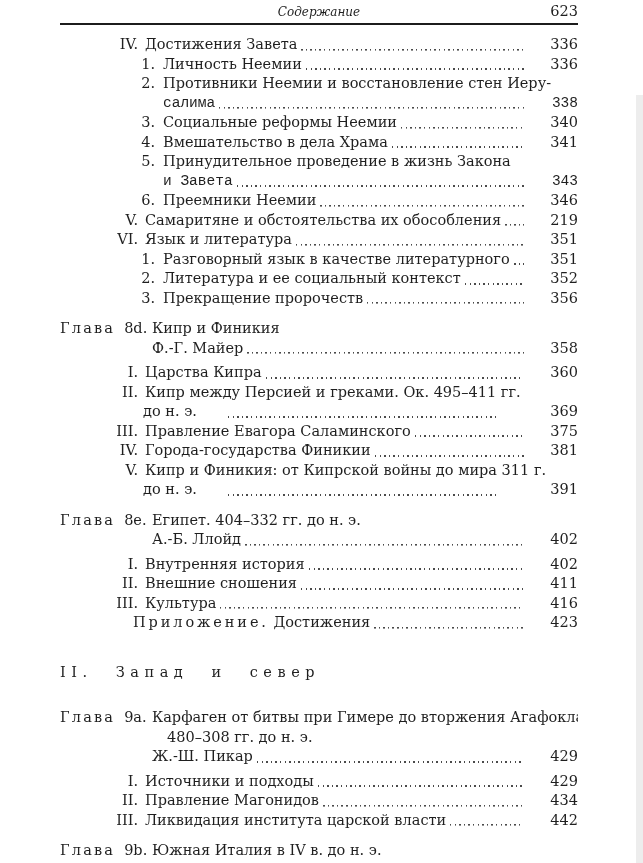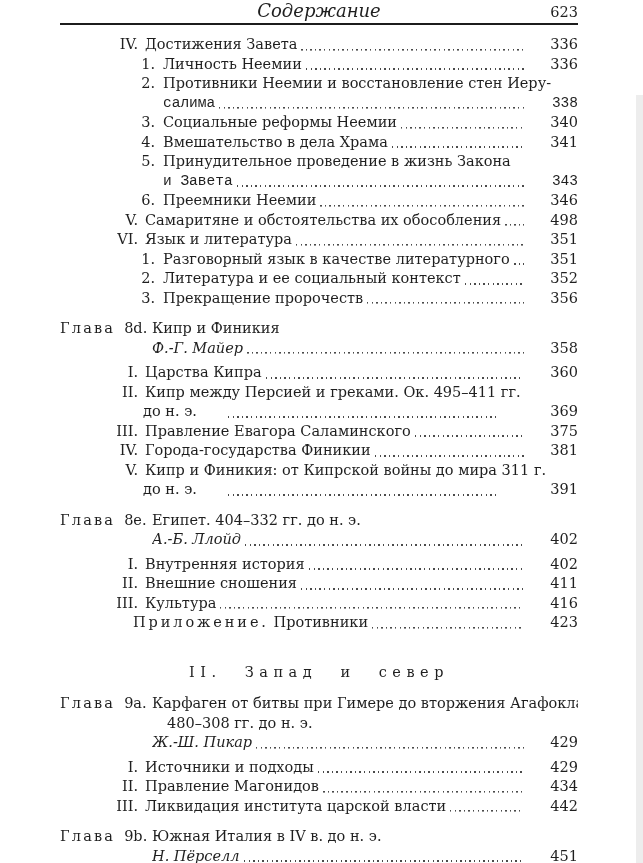--- a/index.html
+++ b/index.html
@@ -7,40 +7,40 @@
     width:643px;height:863px;background:#ffffff;
     font-family:"DejaVu Serif","Liberation Serif",serif;
     color:#1f1f1f;font-size:14.5px;
     -webkit-font-smoothing:antialiased;
   }
   .page{position:relative;width:643px;height:863px;overflow:hidden;background:#fff;}
   .scan-edge{position:absolute;right:0;top:95px;width:7px;height:768px;background:#ededed;}
   .content{position:absolute;left:60px;top:0;width:518px;}
   .header{display:flex;align-items:baseline;padding-top:2px;line-height:18px;}
   .header .spacer{width:42px;flex:none;}
-  .header .title{flex:1;text-align:center;font-style:italic;font-size:18px;}
+  .header .title{flex:1;text-align:center;font-style:italic;font-size:12px;}
   .header .pgnum{width:42px;flex:none;text-align:right;}
   .rule{border-bottom:2px solid #1c1c1c;margin-top:2px;}
   .toc{padding-top:10px;}
   .row{display:flex;align-items:baseline;line-height:19.5px;white-space:nowrap;}
   .num{flex:none;text-align:right;}
   .row-roman .num{width:78px;margin-right:7px;}
   .row-sub .num{width:95px;margin-right:8px;}
   .row-cont-sub{padding-left:103px;font-family:Liberation Mono, monospace;}
   .row-cont-roman{padding-left:83px;gap:27px;}
   .row-chapter .label{width:92px;flex:none;display:flex;}
   .row-chapter .gw{letter-spacing:0.15em;}
   .row-chapter .gn{margin-left:9px;}
   .row-chapter-cont{padding-left:107px;}
   .row-author{padding-left:92px;}
-  .row-author .txt{font-style:italic;}
+  .row-author .txt{}
   .row-appendix{padding-left:73px;}
   .apxw{letter-spacing:0.2em;}
-  .row-section{display:block;text-align:center;letter-spacing:0.38em;word-spacing:0.9em;
-    margin-top:30px;margin-bottom:12px;}
+  .row-section{display:block;text-align:left;letter-spacing:0.38em;word-spacing:0.9em;
+    margin-top:30px;margin-bottom:26px;}
   .sp-md{margin-top:5px;}
   .sp-lg{margin-top:11px;}
   .leader{
     flex:1;align-self:flex-end;height:2px;min-width:10px;
     margin:0 12px 4px 4px;
     background-image:repeating-linear-gradient(to right,#4a4a4a 0 1.5px,transparent 1.5px 4.6px);
     background-position:left bottom;background-repeat:repeat-x;background-size:100% 1.6px;
   }
   .pg{width:42px;flex:none;text-align:right;}
   .txt{overflow:hidden;}
@@ -103,21 +103,21 @@
         <div class="row row-sub">
           <span class="num">6.</span>
           <span class="txt">Преемники Неемии</span>
           <span class="leader"></span>
           <span class="pg">346</span>
         </div>
         <div class="row row-roman">
           <span class="num">V.</span>
           <span class="txt">Самаритяне и обстоятельства их обособления</span>
           <span class="leader"></span>
-          <span class="pg">498</span>
+          <span class="pg">219</span>
         </div>
         <div class="row row-roman">
           <span class="num">VI.</span>
           <span class="txt">Язык и литература</span>
           <span class="leader"></span>
           <span class="pg">351</span>
         </div>
         <div class="row row-sub">
           <span class="num">1.</span>
           <span class="txt">Разговорный язык в качестве литературного</span>
@@ -208,21 +208,21 @@
           <span class="leader"></span>
           <span class="pg">411</span>
         </div>
         <div class="row row-roman">
           <span class="num">III.</span>
           <span class="txt">Культура</span>
           <span class="leader"></span>
           <span class="pg">416</span>
         </div>
         <div class="row row-appendix">
-          <span class="txt"><span class="apxw">Приложение.</span><span> Противники</span></span>
+          <span class="txt"><span class="apxw">Приложение.</span><span> Достижения</span></span>
           <span class="leader"></span>
           <span class="pg">423</span>
         </div>
         <div class="row row-section"><span>II. Запад и север</span></div>
         <div class="row row-chapter">
           <span class="label">
             <span class="gw">Глава</span>
             <span class="gn">9a.</span>
           </span>
           <span class="txt">Карфаген от битвы при Гимере до вторжения Агафокла.</span>

